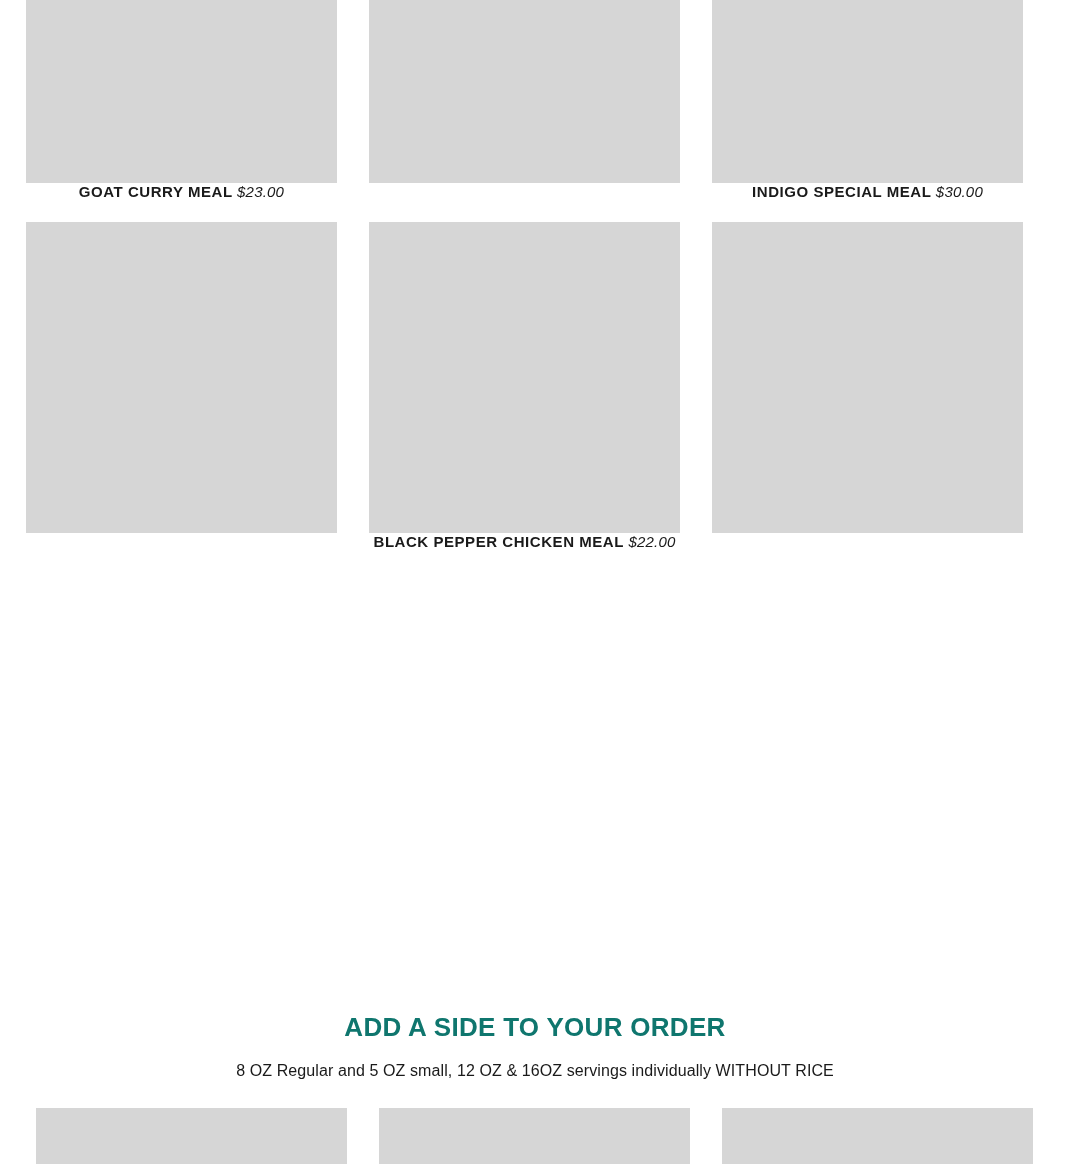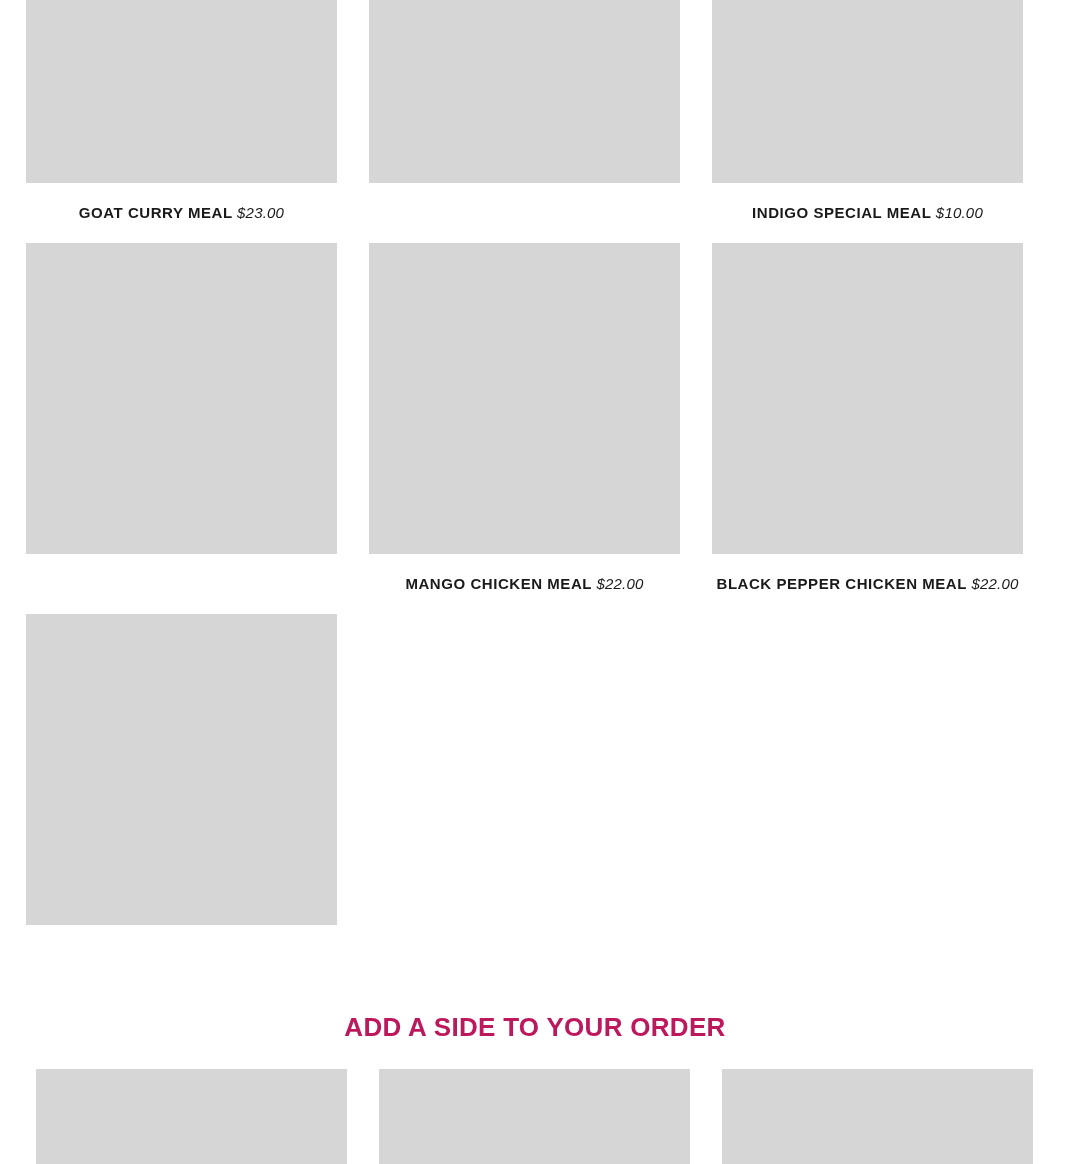--- a/index.html
+++ b/index.html
@@ -49,21 +49,20 @@
     width: 311px;
     background: #d6d6d6;
     display: block;
   }
   .card-thumb.tall   { height: 311px; }
   .card-thumb.short  { height: 205px; }
 
   .card-body {
     width: 100%;
     text-align: center;
-    padding-top: 21px;
     padding-bottom: 21px;
   }
   .card-title {
     font-size: 15px;
     font-weight: 700;
     letter-spacing: 0.55px;
     text-transform: uppercase;
     line-height: 1.15;
     color: #1a1a1a;
     margin: 0;
@@ -84,21 +83,21 @@
     top: 1012px;
     width: 1070px;
   }
   .section-heading {
     margin: 0;
     text-align: center;
     font-size: 26px;
     font-weight: 700;
     letter-spacing: 0.3px;
     text-transform: uppercase;
-    color: #be185d;
+    color: #0f766e;
     line-height: 1.2;
   }
   .section-subheading {
     margin: 18px 0 0 0;
     text-align: center;
     font-size: 16px;
     font-weight: 400;
     letter-spacing: 0.1px;
     color: #1a1a1a;
     line-height: 1.3;
@@ -125,35 +124,28 @@
     </a>
 
     <a class="card">
       <span class="card-thumb tall"></span>
     </a>
 
     <a class="card">
       <span class="card-thumb tall"></span>
       <span class="card-body">
         <span class="card-title">INDIGO SPECIAL MEAL</span>
-        <span class="card-price">$10.00</span>
+        <span class="card-price">$30.00</span>
       </span>
     </a>
 
     <a class="card">
       <span class="card-thumb tall"></span>
     </a>
 
-    <a class="card">
-      <span class="card-thumb tall"></span>
-      <span class="card-body">
-        <span class="card-title">MANGO CHICKEN MEAL</span>
-        <span class="card-price">$22.00</span>
-      </span>
-    </a>
 
     <a class="card">
       <span class="card-thumb tall"></span>
       <span class="card-body">
         <span class="card-title">BLACK PEPPER CHICKEN MEAL</span>
         <span class="card-price">$22.00</span>
       </span>
     </a>
 
 
@@ -162,20 +154,21 @@
     </a>
 
     <span class="card empty"></span>
 
   </div>
 
   <div class="sides-section">
 
     <h2 class="section-heading">ADD A SIDE TO YOUR ORDER</h2>
 
+    <p class="section-subheading">8 OZ Regular and 5 OZ small, 12 OZ &amp; 16OZ servings individually WITHOUT RICE</p>
 
     <div class="grid grid-sides">
 
       <a class="card">
         <span class="card-thumb short"></span>
 
       </a>
 
       <a class="card">
         <span class="card-thumb short"></span>

